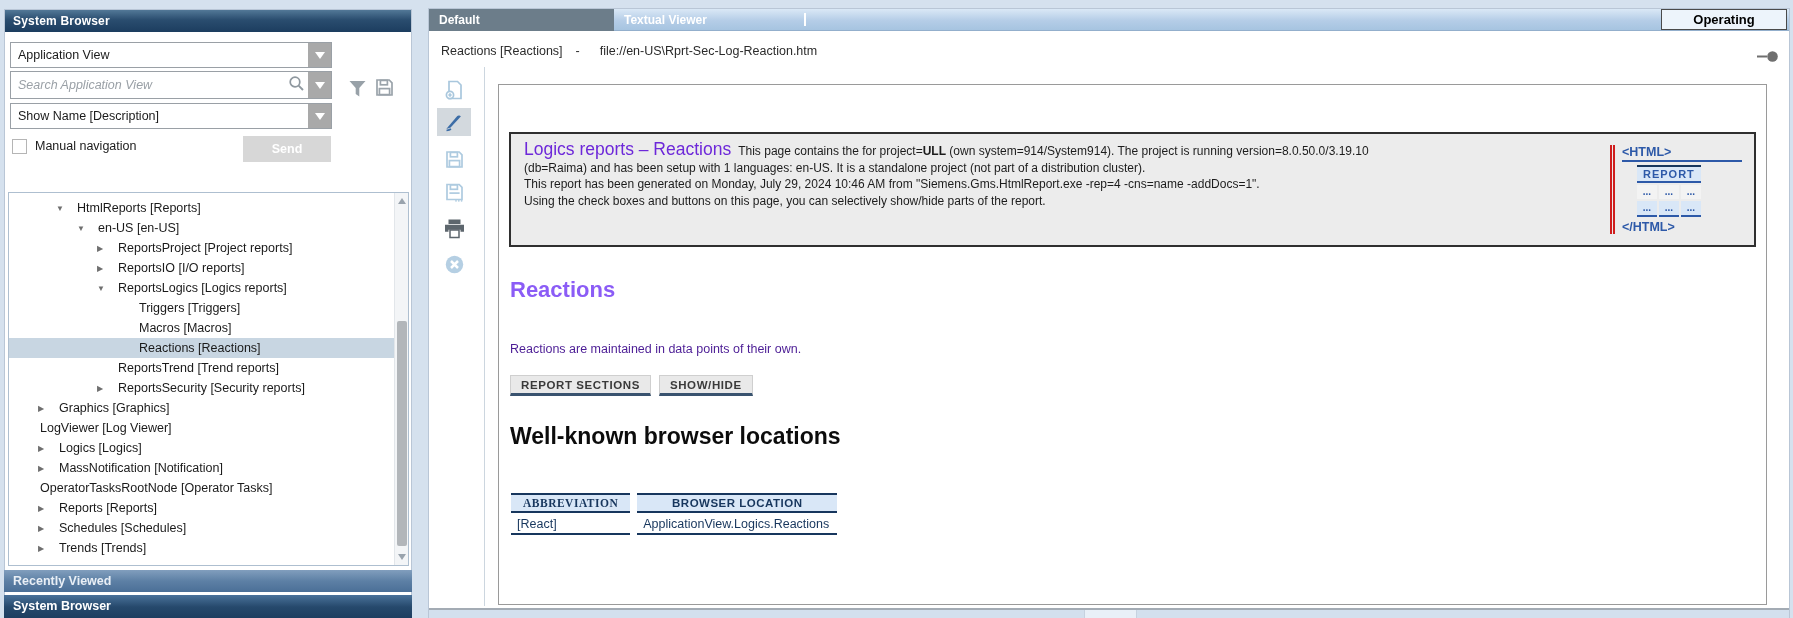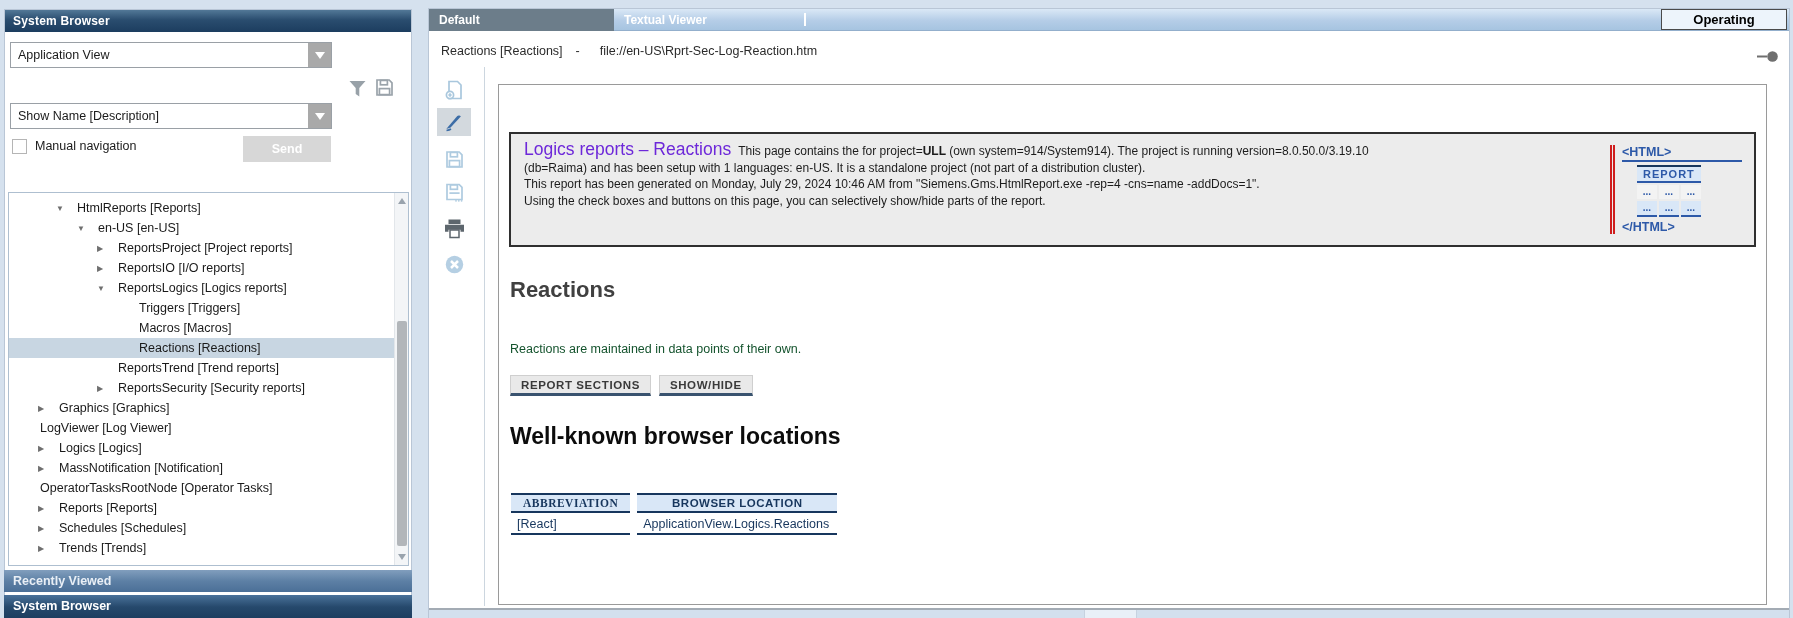--- a/index.html
+++ b/index.html
@@ -68,22 +68,22 @@
   .box-title { font-size:17.5px; color:#6d28d9; margin-right:7px; }
   .legend { position:absolute; right:12px; top:11px; width:132px; border-left:5px double #cf1d1d; padding-left:7px;
     color:#2d59a8; font-weight:bold; font-size:12.5px; line-height:14px; }
   .lg-open { display:block; border-bottom:2px solid #2d59a8; padding-bottom:1px; }
   .lg-table { border-collapse:separate; border-spacing:2px; margin:1px 0 1px 13px; }
   .lg-head { background:#d9e7f7; border-top:2px solid #17365d; border-bottom:2px solid #2d59a8; text-align:center;
     font-size:11px; padding:0 6px; color:#2d59a8; letter-spacing:1px; font-weight:bold; }
   .lg-cell { font-size:10px; text-align:center; padding:0 5px; color:#2d59a8; font-weight:bold; background:#f3f3f3; }
   .lg-r2 .lg-cell { background:#d9e7f7; border-bottom:2px solid #2d59a8; }
 
-  .h-reactions { position:absolute; left:11px; top:192px; font-size:22px; font-weight:bold; color:#404040; }
-  .section-text { position:absolute; left:11px; top:257px; font-size:12.5px; color:#14532d; }
+  .h-reactions { position:absolute; left:11px; top:192px; font-size:22px; font-weight:bold; color:#8b5cf6; }
+  .section-text { position:absolute; left:11px; top:257px; font-size:12.5px; color:#4c1d95; }
   .btn-row { position:absolute; left:11px; top:290px; display:flex; gap:8px; }
   .report-btn { background:#e9e9e9; border:1px solid #cfcfcf; border-bottom:3px solid #39536f; color:#3a3a3a;
     font-weight:bold; font-size:11.5px; letter-spacing:.6px; padding:3px 10px 2px; font-family:inherit; }
   .h-locations { position:absolute; left:11px; top:338px; font-size:23px; font-weight:bold; color:#0c0c0c; }
   .loc-table { position:absolute; left:5px; top:406px; border-collapse:separate; border-spacing:7px 2px; color:#17365d; }
   .loc-table th { background:#d9e7f7; border-top:2px solid #17365d; border-bottom:2px solid #17365d;
     font-size:11.5px; letter-spacing:.5px; padding:2px 12px; white-space:nowrap; }
   .loc-table td { border-bottom:2px solid #17365d; padding:2px 6px; font-size:12.5px; white-space:nowrap; }
   .col-abbr { min-width:98px;font-family:Liberation Serif, serif; } .col-loc { min-width:200px; }
 
@@ -97,20 +97,32 @@
 <div class="left-panel">
   <div class="lp-header">System Browser</div>
 
   <div class="dd dd1">
     <span class="dd-label">Application View</span>
     <span class="dd-btn">
         <span class="tri"></span>
       </span>
   </div>
 
+  <div class="searchbox">
+    <input class="search-input" placeholder="Search Application View" style="">
+    <span class="mag">
+      <svg width="17" height="17" viewBox="0 0 17 17">
+          <circle cx="7" cy="7" r="4.8" fill="none" stroke="#8f989f" stroke-width="1.7"></circle>
+          <line x1="10.6" y1="10.6" x2="15" y2="15" stroke="#8f989f" stroke-width="1.9"></line>
+        </svg>
+    </span>
+    <span class="dd-btn">
+        <span class="tri"></span>
+      </span>
+  </div>
 
   <span class="funnel-wrap">
     <svg width="19" height="18" viewBox="0 0 19 18">
         <path d="M1.5 1 h16 l-6.2 7 v8.5 l-3.6 -2.6 v-5.9 z" fill="#98a1a8"></path>
       </svg>
   </span>
   <span class="lp-save-wrap">
     <svg width="21" height="21" viewBox="0 0 21 21" fill="none" stroke="#9aa3aa" stroke-width="1.7">
       <path d="M3 3 h12.2 l2.8 2.8 v12.2 h-15 z"></path>
         <rect x="6.4" y="3.4" width="7" height="4.4"></rect>

